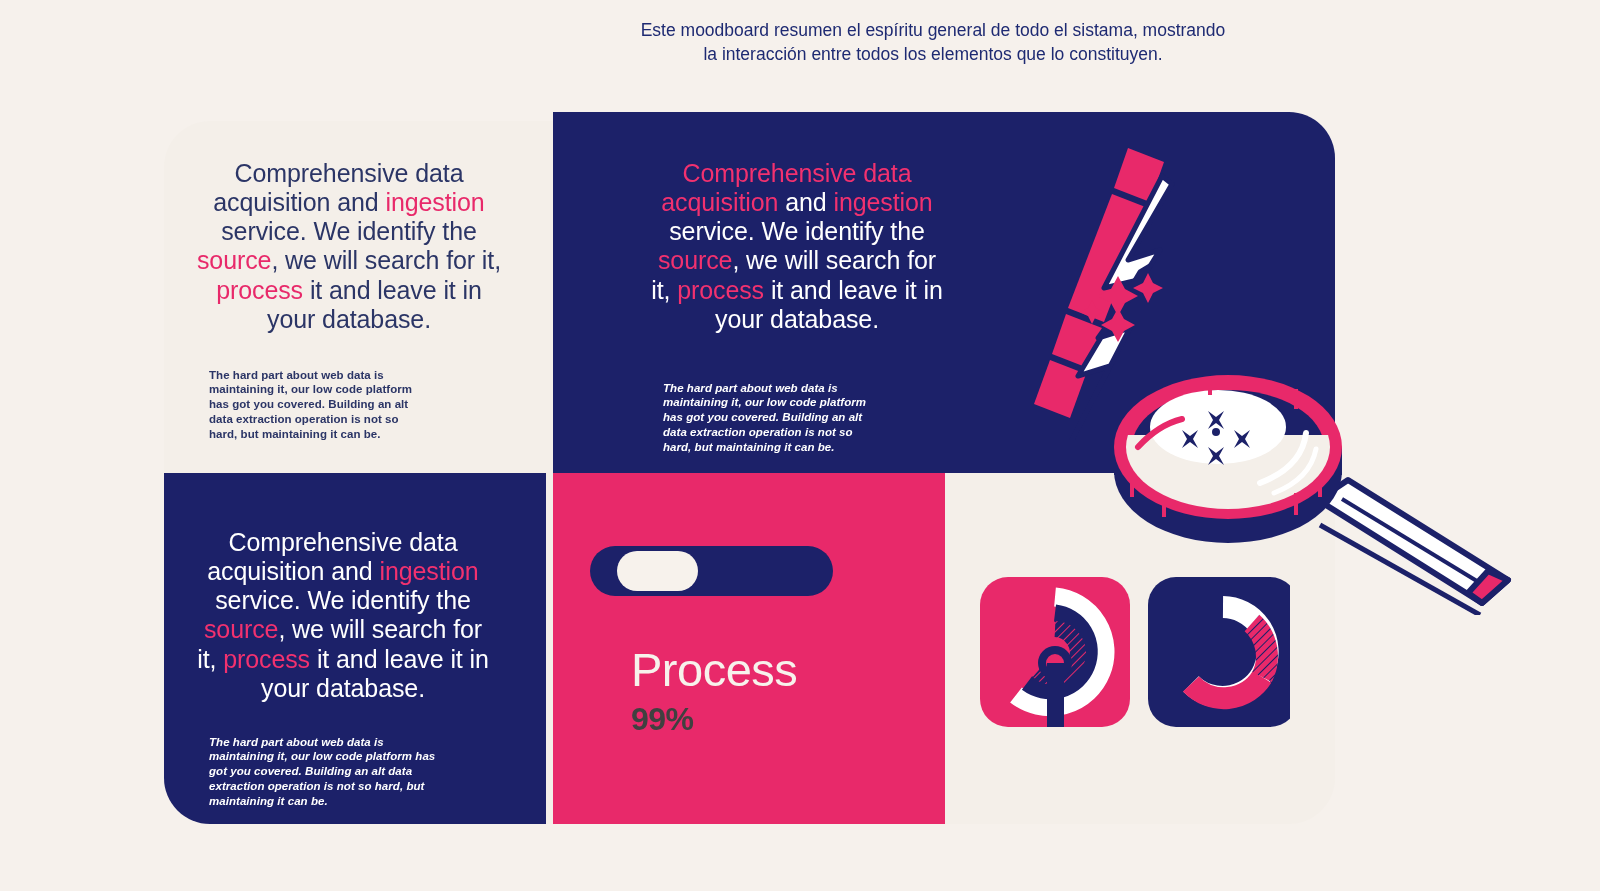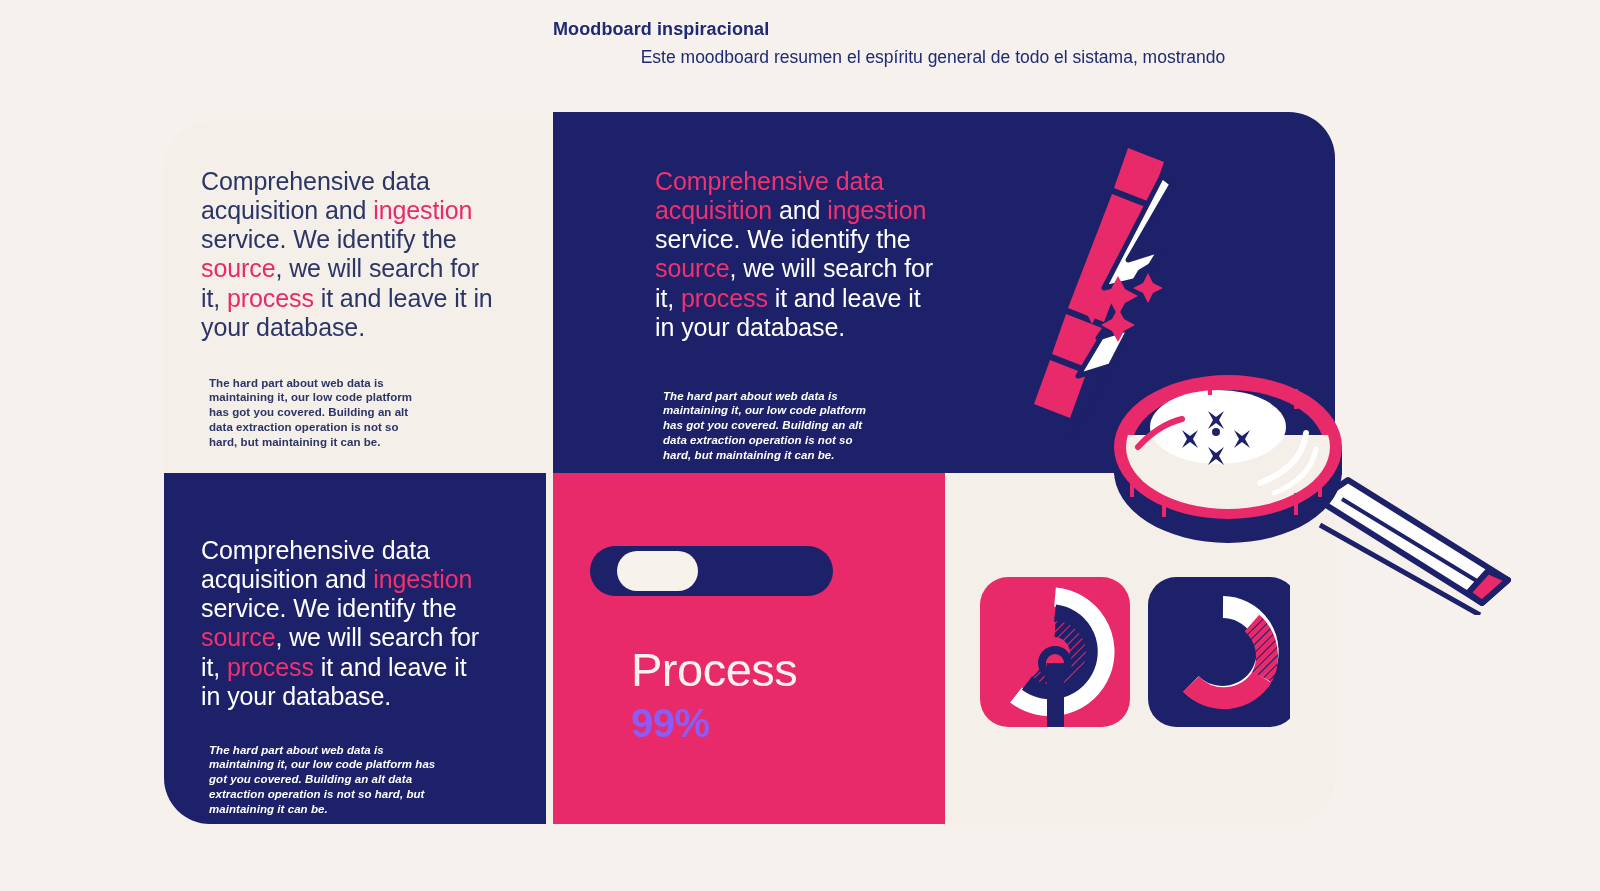--- a/index.html
+++ b/index.html
@@ -50,21 +50,22 @@
     border-bottom-left-radius:46px;
   }
   .panel-br{
     left:553px;top:473px;width:392px;height:351px;
     background:#e8296a;
   }
 
   
   .lede{
     font-size:25px;line-height:1.165;font-weight:400;letter-spacing:-0.1px;
-    margin:8px;
+    margin:0;
+    text-align:center;
   }
   .fine{
     font-size:11.5px;line-height:1.28;font-weight:bold;font-style:normal;
     margin:16px;letter-spacing:0.05px;
   }
   .fine.ital{font-style:italic;}
 
   .tl-text{position:absolute;left:193px;top:159px;width:312px;}
   .tl-text .lede{color:#2b3566;}
   .tl-text .fine{color:#2b3566;margin-top:34px;width:215px;}
@@ -91,39 +92,39 @@
     background:#f7f2ec;border-radius:20px;
   }
 
   .proc-label{
     position:absolute;left:631px;top:646px;
     font-size:47px;font-weight:300;color:#f7f2ec;line-height:1;
     letter-spacing:-0.5px;
   }
   .proc-value{
     position:absolute;left:631px;top:703px;
-    font-size:40px;font-weight:bold;color:#8b5cf6;line-height:1;
+    font-size:32px;font-weight:bold;color:#404040;line-height:1;
     letter-spacing:-0.5px;
   }
 
   
   .art{position:absolute;pointer-events:none;}
   .art-bolt{left:1000px;top:140px;width:200px;height:300px;}
   .art-glass{left:1110px;top:375px;width:410px;height:240px;}
   .art-icons{left:970px;top:555px;width:320px;height:180px;}
 </style>
 </head>
 <body>
 
 <div class="stage">
 
   <div class="header">
-    <p class="header-title">Moodboard inspiracional</p>
     <p class="header-sub">
       <span>Este moodboard resumen el espíritu general de todo el sistama, mostrando</span><br>
+      <span>la interacción entre todos los elementos que lo constituyen.</span>
     </p>
   </div>
 
   <div class="panel-light"></div>
 
   <div class="panel panel-tl"></div>
   <div class="panel panel-tr"></div>
   <div class="panel panel-bl"></div>
   <div class="panel panel-br"></div>
 

